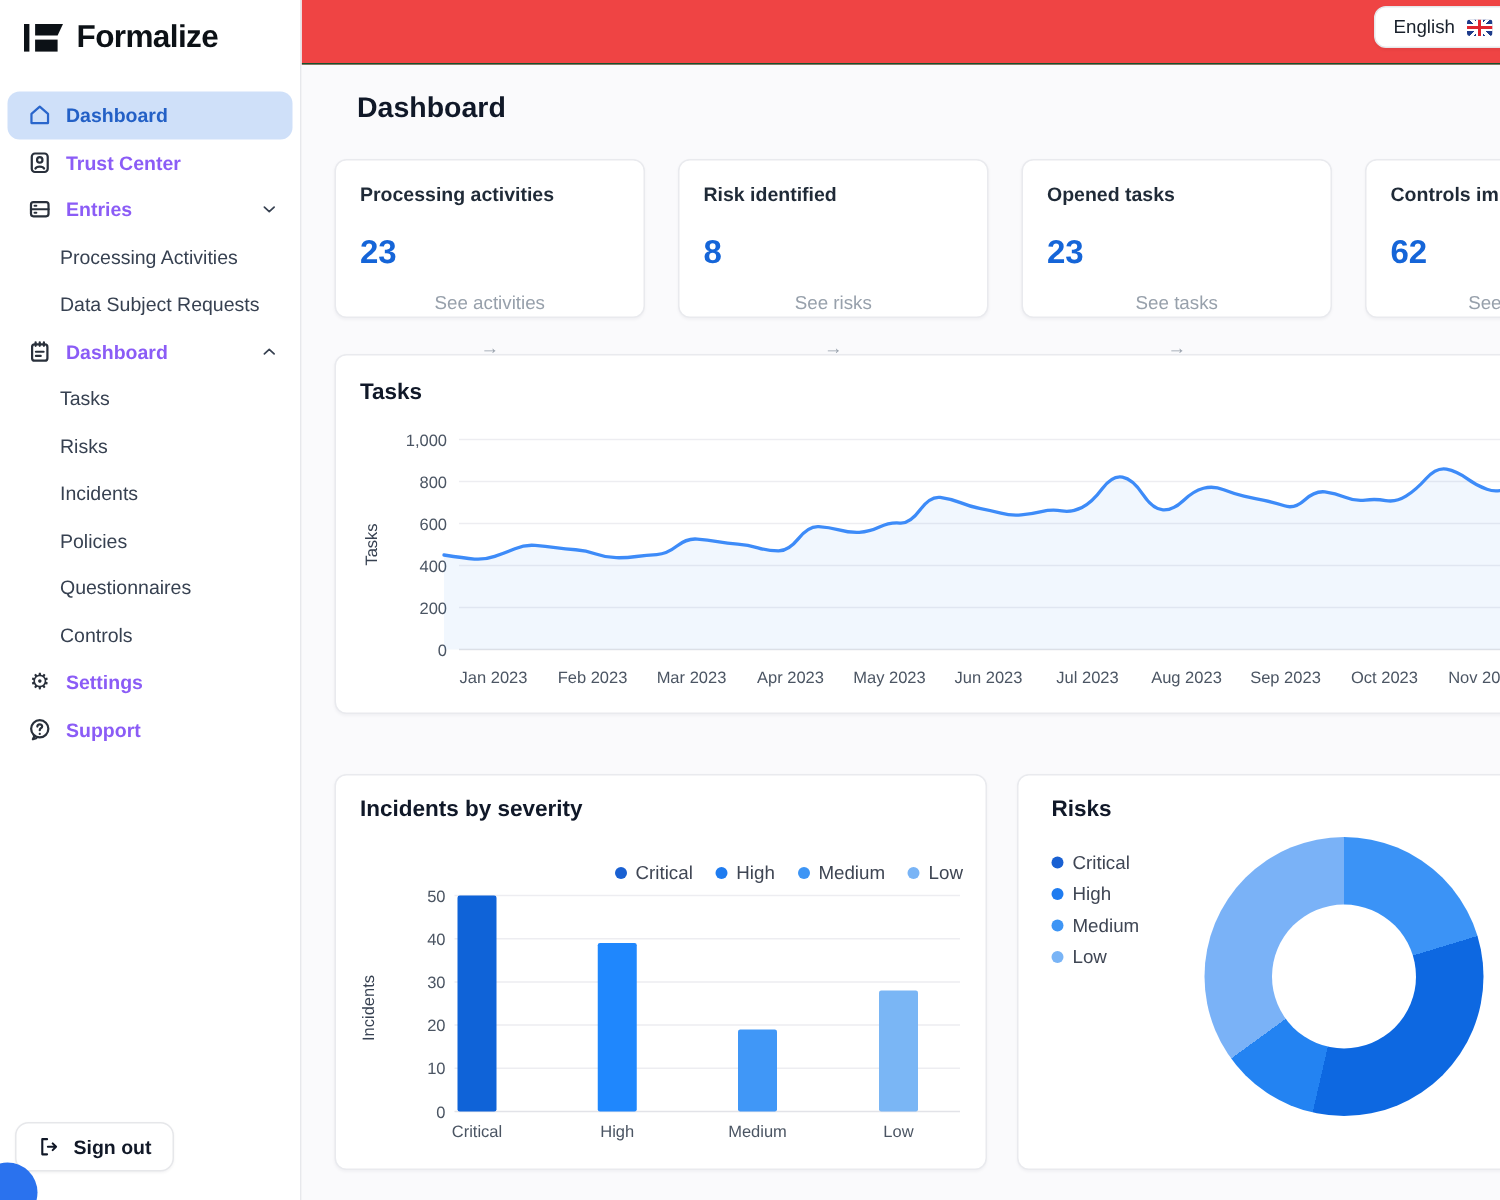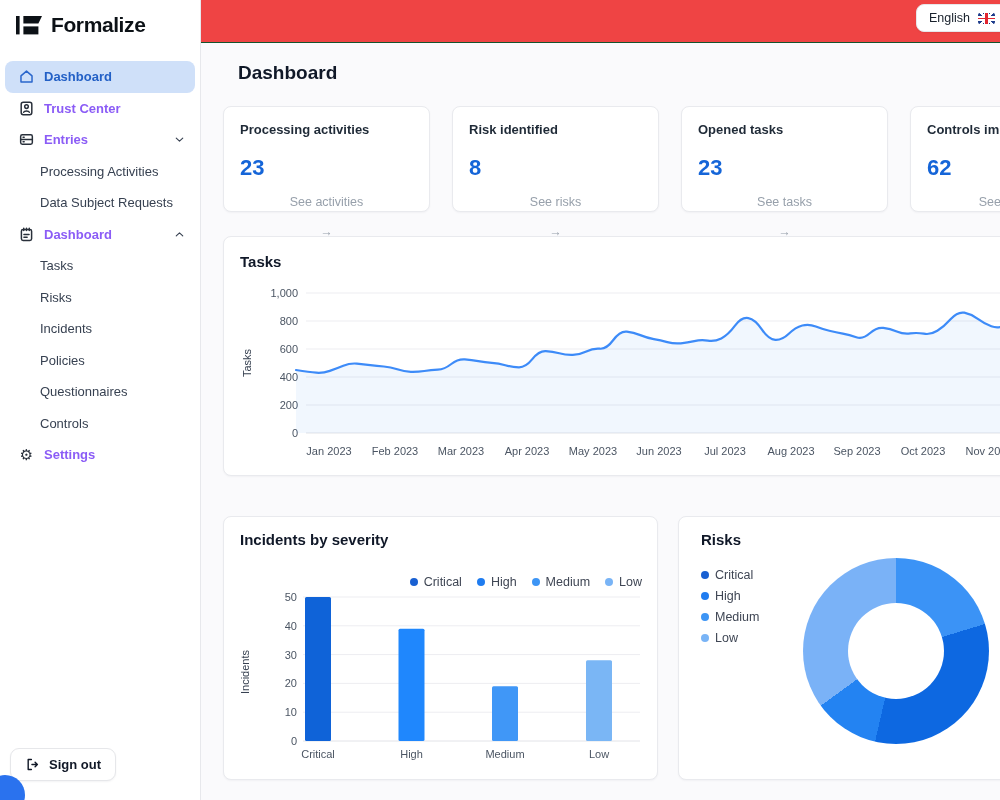--- a/index.html
+++ b/index.html
@@ -131,20 +131,31 @@
         <div class="nav-sub">Risks</div>
         <div class="nav-sub">Incidents</div>
         <div class="nav-sub">Policies</div>
         <div class="nav-sub">Questionnaires</div>
         <div class="nav-sub">Controls</div>
         <div class="nav-item">
           <span class="nicon">
             <span class="gear-glyph">⚙</span>
           </span>
           <span class="nlabel">Settings</span>
+        </div>
+        <div class="nav-item">
+          <span class="nicon">
+            <svg viewBox="0 0 16 16" fill="none" stroke="currentColor" stroke-width="1.4" stroke-linecap="round" stroke-linejoin="round">
+              <circle cx="8" cy="7.4" r="5.4"></circle>
+              <path d="M6.5 6c0-1.9 3-1.9 3-.1 0 1.2-1.5 1.1-1.5 2.4"></path>
+              <path d="M8 10.6h.01"></path>
+              <path d="M4.6 12 3.7 14l2.1-.7"></path>
+            </svg>
+          </span>
+          <span class="nlabel">Support</span>
         </div>
       </nav>
     <button class="signout">
       <span style="display:flex;">
         <svg viewBox="0 0 16 16" fill="none" stroke="#111827" stroke-width="1.5" stroke-linecap="round" stroke-linejoin="round">
             <path d="M6.8 2.6H3.4v10.8h3.4"></path>
             <path d="M7.4 8h5.8M10.8 5.6 13.2 8l-2.4 2.4"></path>
           </svg>
       </span>
       <span>Sign out</span>

